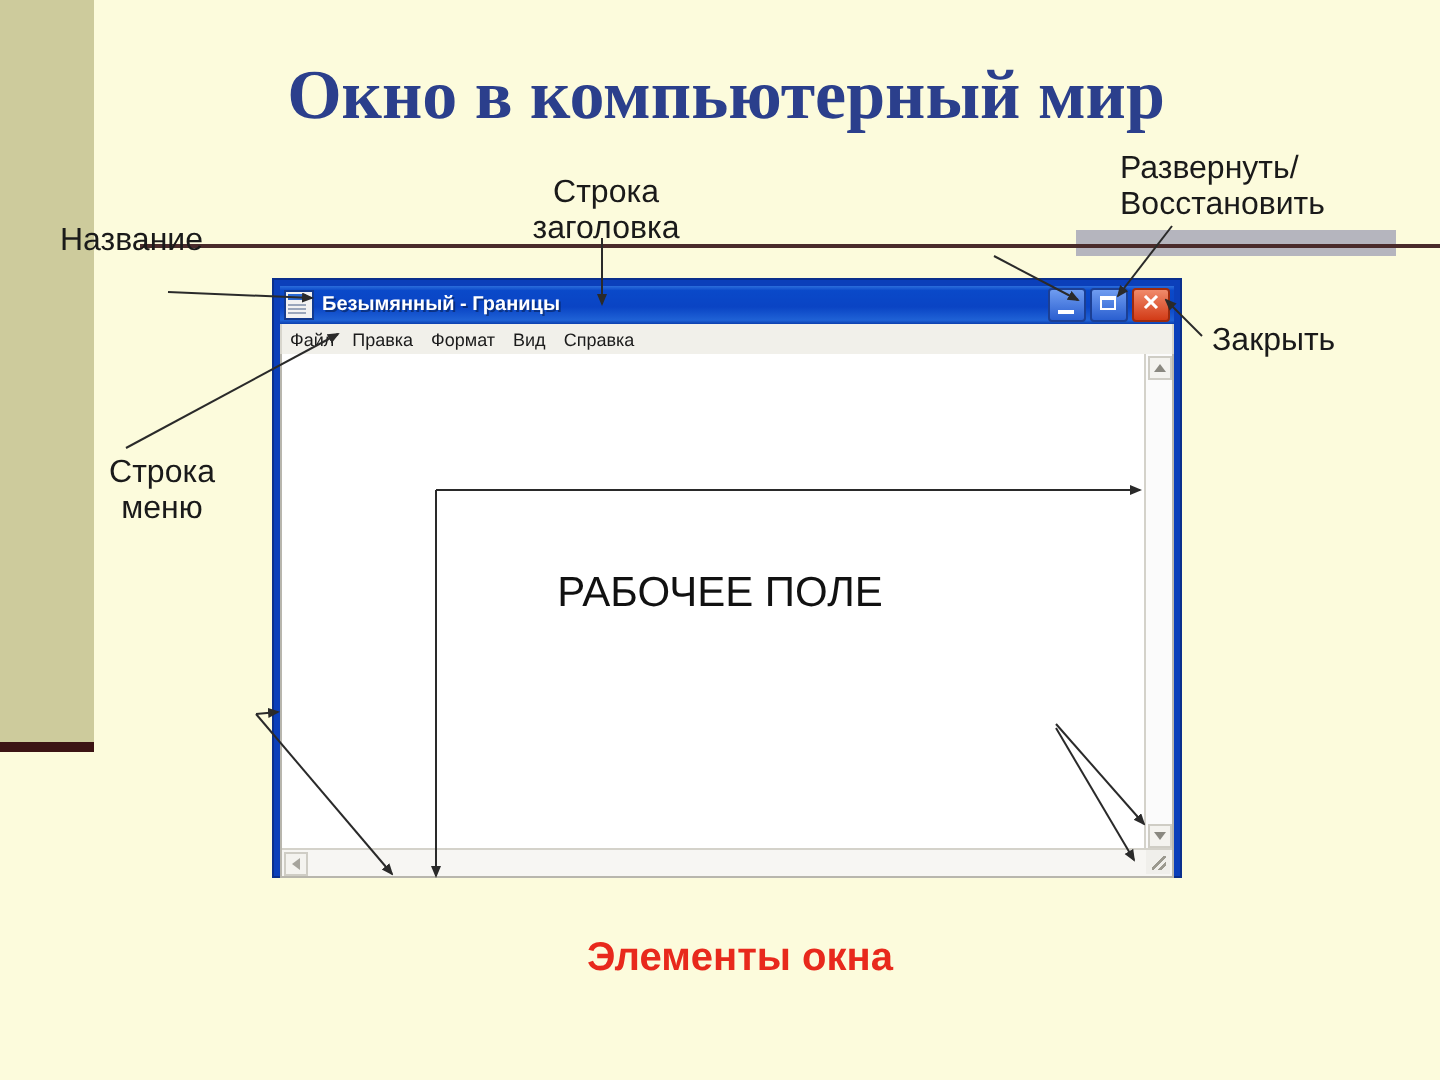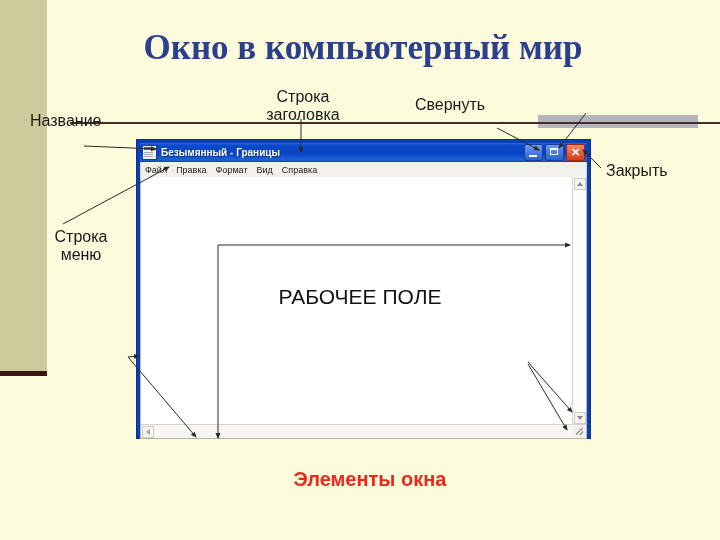--- a/index.html
+++ b/index.html
@@ -308,21 +308,22 @@
   <div class="slide-title">Окно в компьютерный мир</div>
 
   <div class="gray-bar"></div>
   <div class="rule-maroon"></div>
 
   <div class="label" id="lbl-nazvanie">Название</div>
   <div class="label" id="lbl-stroka-menu">Строка
 меню</div>
   <div class="label" id="lbl-zagolovka">Строка
 заголовка</div>
-  <div class="label" id="lbl-svernut">Свернуть</div>
+  <div class="label" id="lbl-razvernut">Развернуть/
+Восстановить</div>
   <div class="label" id="lbl-zakryt">Закрыть</div>
   <div class="label" id="lbl-polosy">Полосы
 прокрутки</div>
   <div class="label" id="lbl-strelki">Стрелки
 прокрутки</div>
 
   <div class="window">
 
     <div class="titlebar">
       <span class="np-icon"></span>

